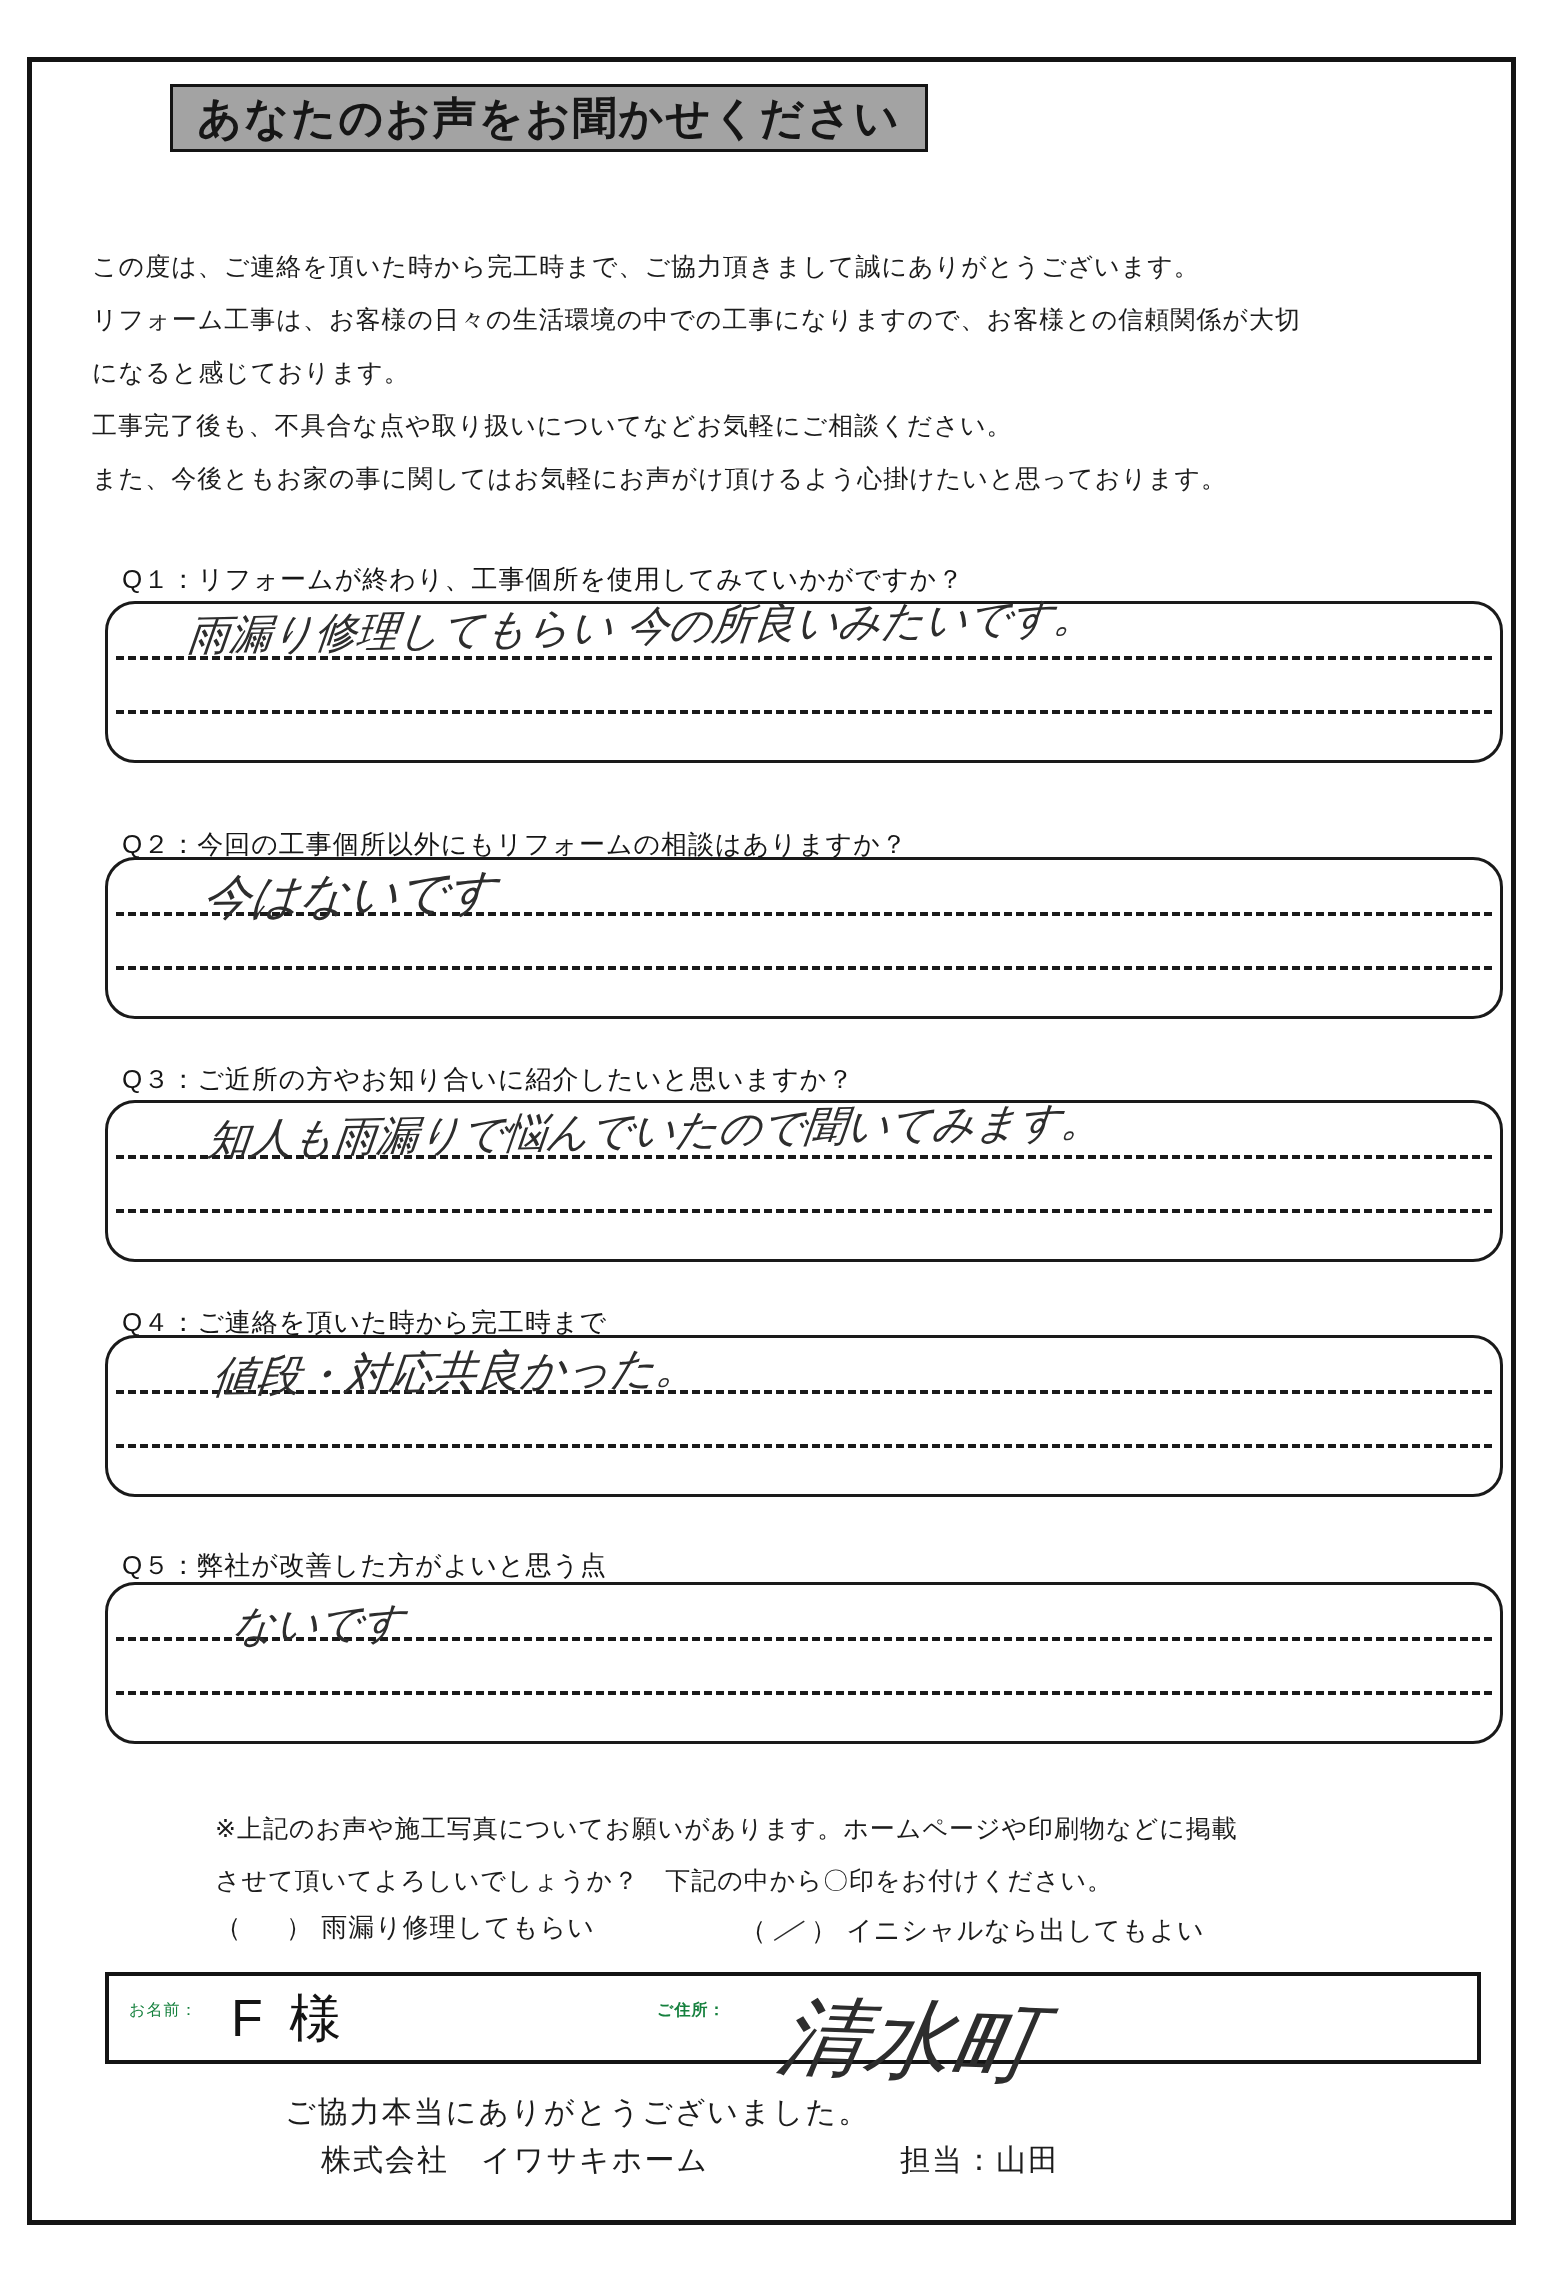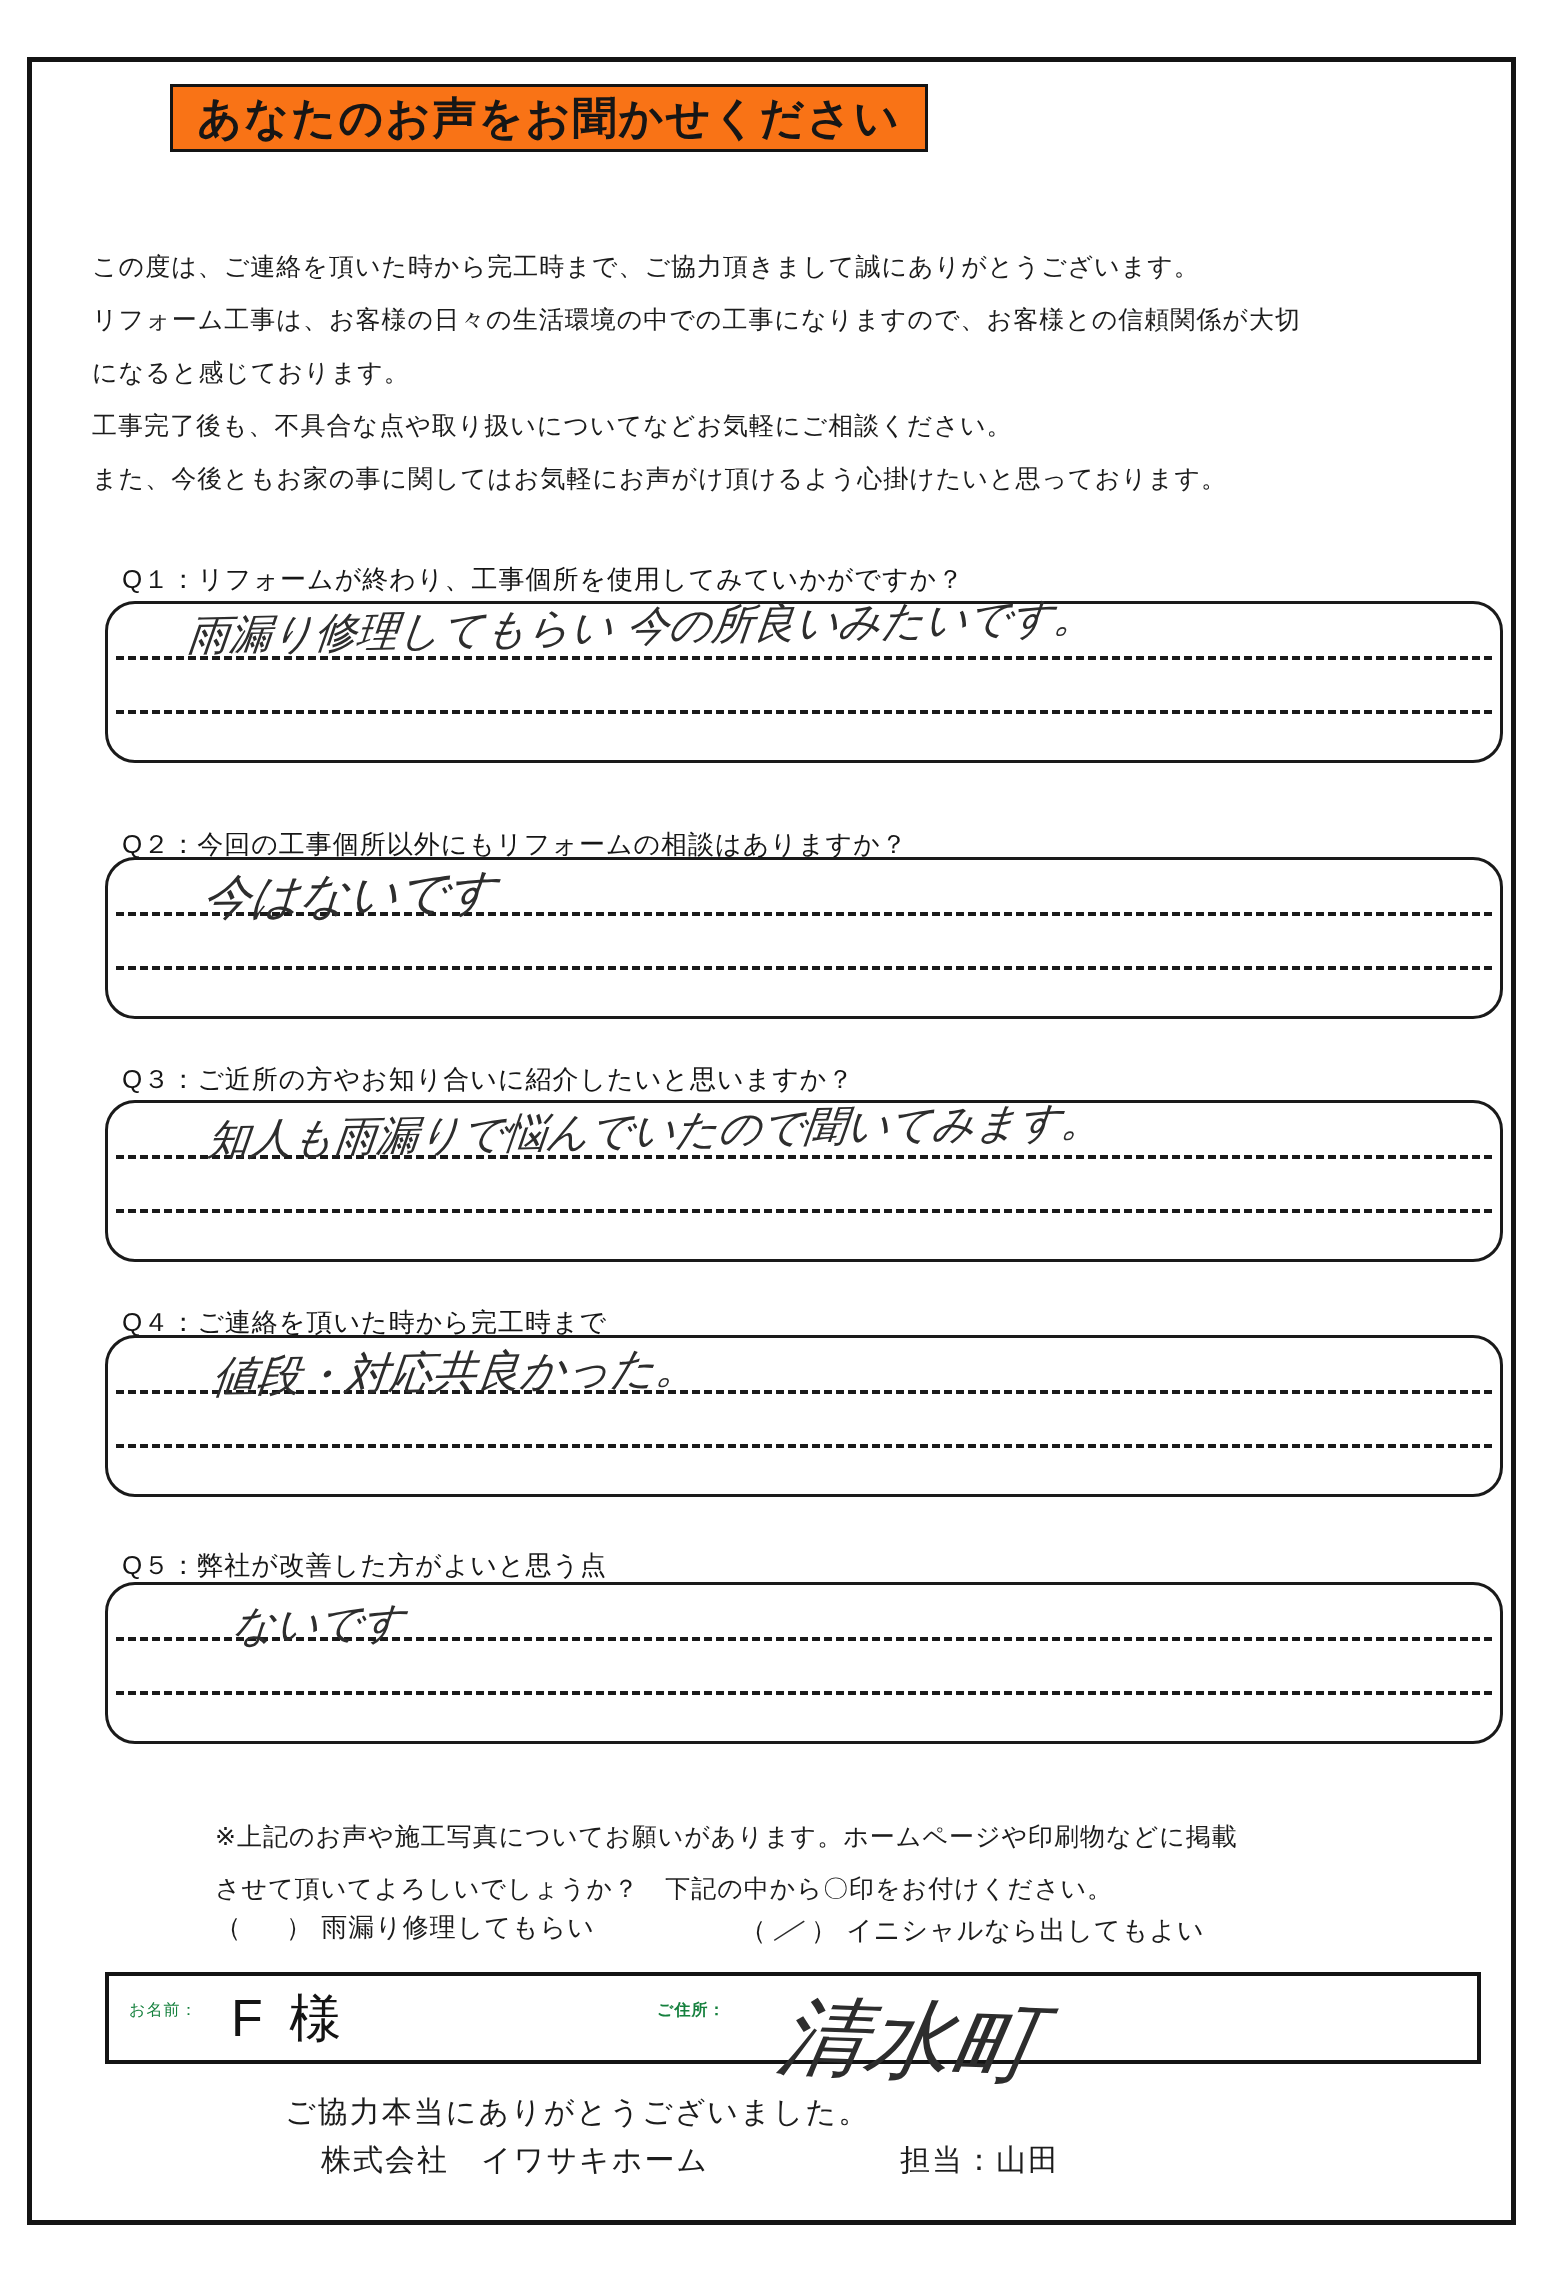--- a/index.html
+++ b/index.html
@@ -21,21 +21,21 @@
     width: 1479px; height: 2158px;
     border: 5px solid #141414;
     background: #ffffff;
   }
   .title-box {
     position: absolute;
     left: 170px; top: 84px;
     width: 752px; height: 62px;
     border: 3px solid #141414;
     display: flex; align-items: center; justify-content: center;
-    background: #f97316;
+    background: #a3a3a3;
   }
   .title-text {
     font-family: "Liberation Serif", "DejaVu Serif", serif;
     font-weight: bold;
     font-size: 44px;
     letter-spacing: 2px;
     white-space: nowrap;
     color: #161616;
   }
   .intro {
@@ -82,21 +82,20 @@
   .hw-q1 { top: 608px; left: 185px; font-size: 42px; }
   .hw-q2 { top: 866px; left: 200px; font-size: 48px; }
   .hw-q3 { top: 1112px; left: 205px; font-size: 42px; }
   .hw-q4 { top: 1348px; left: 210px; font-size: 44px; }
   .hw-q5 { top: 1598px; left: 230px; font-size: 42px; }
   .note-line {
     position: absolute;
     left: 215px;
     font-size: 25px; letter-spacing: 1px;
     white-space: nowrap;
-    margin-top: 8px;
   }
   .note-1 { top: 1812px; }
   .note-2 { top: 1864px; }
   .choice {
     position: absolute;
     top: 1910px;
     font-size: 26px; letter-spacing: 1px;
     white-space: nowrap;
   }
   .choice-1 { left: 215px; }

